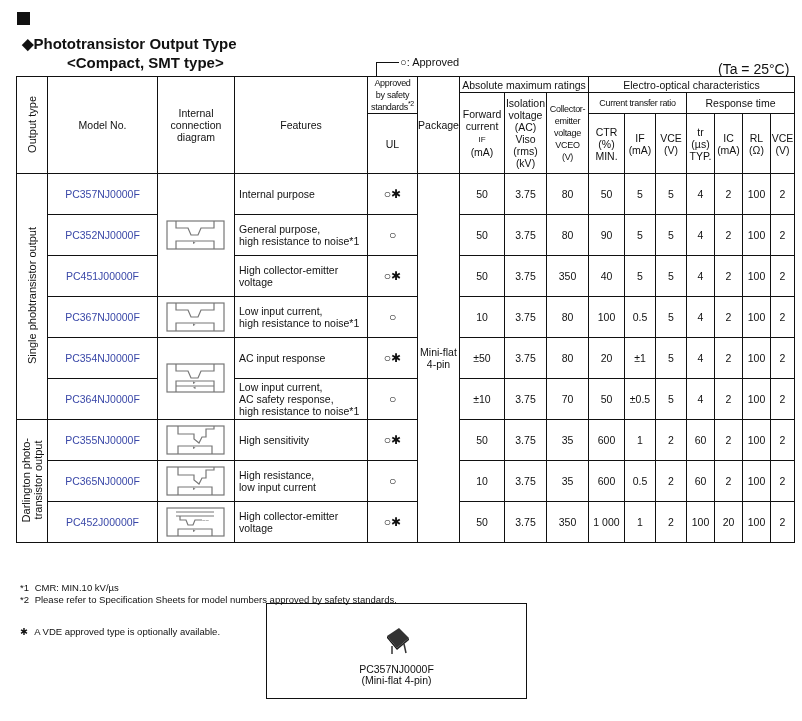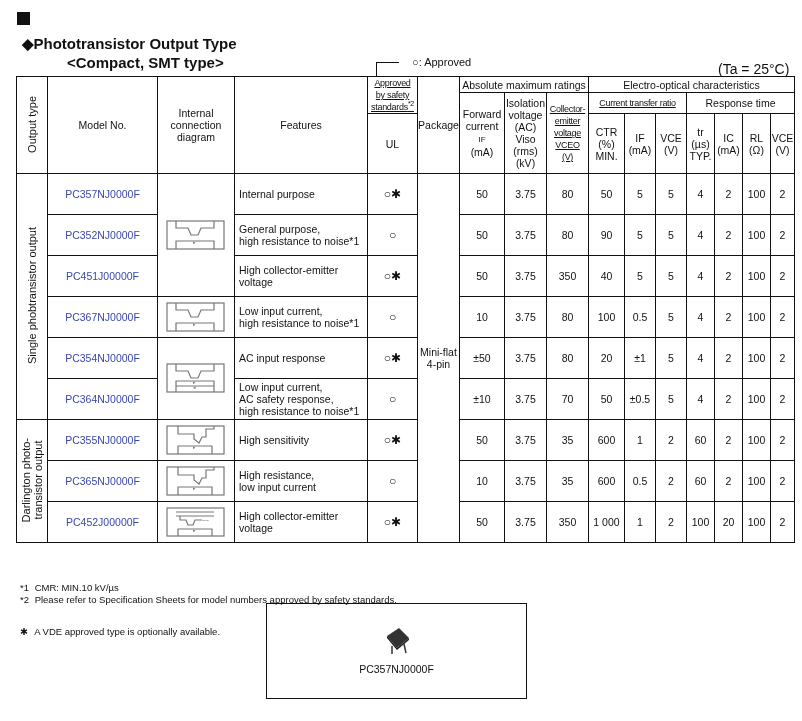--- a/index.html
+++ b/index.html
@@ -10,39 +10,39 @@
   .h3{position:absolute;left:35px;top:54px;font-size:15px;font-weight:bold;margin-left:32px;}
   .legend{position:absolute;left:376px;top:56px;font-size:11px;}
   .legend-bracket{position:absolute;left:376px;top:62px;width:22px;height:14px;border-left:1px solid #111;border-top:1px solid #111;}
   .ta{position:absolute;left:718px;top:61px;font-size:14px;}
   table.main{position:absolute;left:16px;top:76px;border-collapse:collapse;font-size:10.5px;}
   table.main td,table.main th{border:1px solid #111;padding:0;text-align:center;vertical-align:middle;font-weight:normal;line-height:12px;}
   table.main tr.data td{height:40px;}
   .vt{writing-mode:vertical-rl;transform:rotate(180deg);white-space:nowrap;display:inline-block;font-size:11px;line-height:12px;}
   .model{color:#3a48a8;}
   .feat{text-align:left !important;padding-left:4px !important;}
-  .small{font-size:9px;line-height:10px;letter-spacing:-0.3px;text-decoration:underline;}
+  .small{font-size:9px;line-height:10px;letter-spacing:-0.3px;}
   .diag{display:block;margin:0 auto;}
   .foot{position:absolute;left:20px;font-size:9.5px;margin-top:24px;}
   .foot .k{display:inline-block;width:12px;}
   .photo{position:absolute;left:266px;top:603px;width:259px;height:94px;border:1px solid #111;text-align:center;font-size:10.5px;}
   .chip{position:absolute;left:118px;top:22px;}
   .photo .cap1{position:absolute;left:0;right:0;top:59px;}
   .photo .cap2{position:absolute;left:0;right:0;top:70px;}
   sup{font-size:7px;vertical-align:4px;line-height:0;}
   .sub{font-size:8px;}
 </style>
 </head>
 <body>
 
 <div class="h1"><span class="sq"></span></div>
 <div class="h2">◆Phototransistor Output Type</div>
 <div class="h3">&lt;Compact, SMT type&gt;</div>
 <div class="legend-bracket"></div>
-<div class="legend" style="left:412px;">○: Approved</div>
+<div class="legend" style="left:400px;">○: Approved</div>
 <div class="ta">(Ta = 25°C)</div>
 
 <table class="main">
   <colgroup>
     <col style="width:31px">
       <col style="width:110px">
       <col style="width:77px">
       <col style="width:133px">
     <col style="width:50px">
       <col style="width:42px">
@@ -287,13 +287,14 @@
 
 <div class="photo">
   <svg class="chip" width="26" height="32" viewBox="0 0 26 32">
     <line x1="7" y1="20" x2="7" y2="28" stroke="#333" stroke-width="1.5"></line>
     <line x1="19" y1="18" x2="21" y2="27" stroke="#333" stroke-width="1.5"></line>
     <polygon points="2,10 14,2 24,12 12,22" fill="#333"></polygon>
     <polygon points="2,10 12,22 12,24 2,12" fill="#111"></polygon>
     <polygon points="12,22 24,12 24,14 12,24" fill="#222"></polygon>
   </svg>
   <div class="cap1">PC357NJ0000F</div>
+  <div class="cap2">(Mini-flat 4-pin)</div>
 </div>
 
 </body></html>

